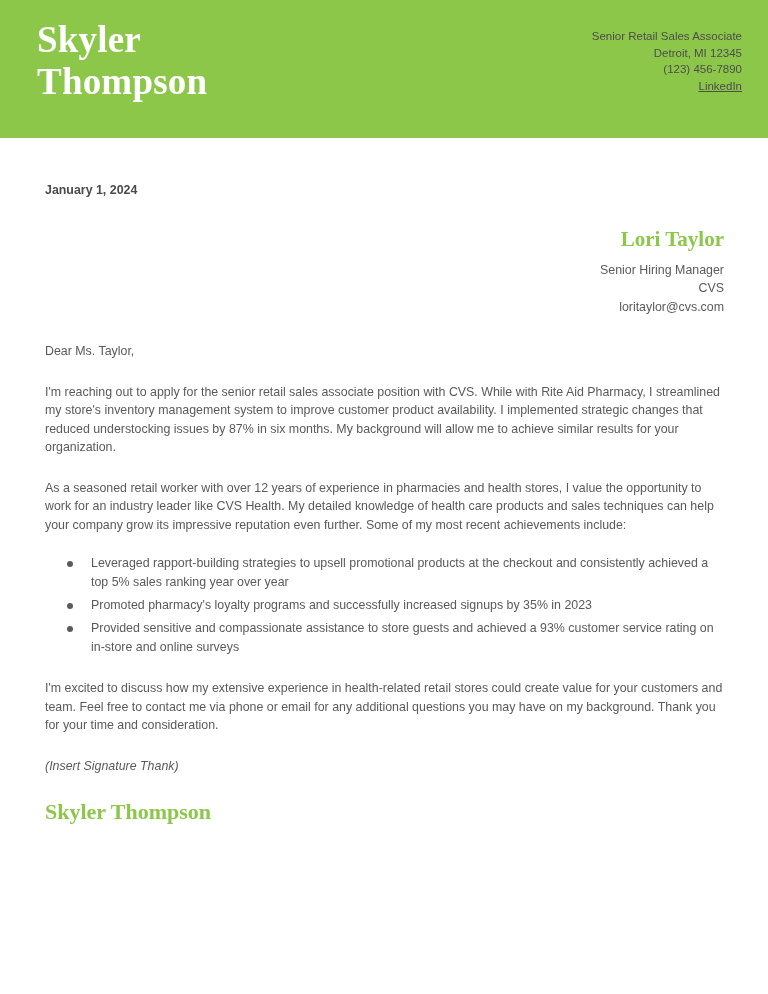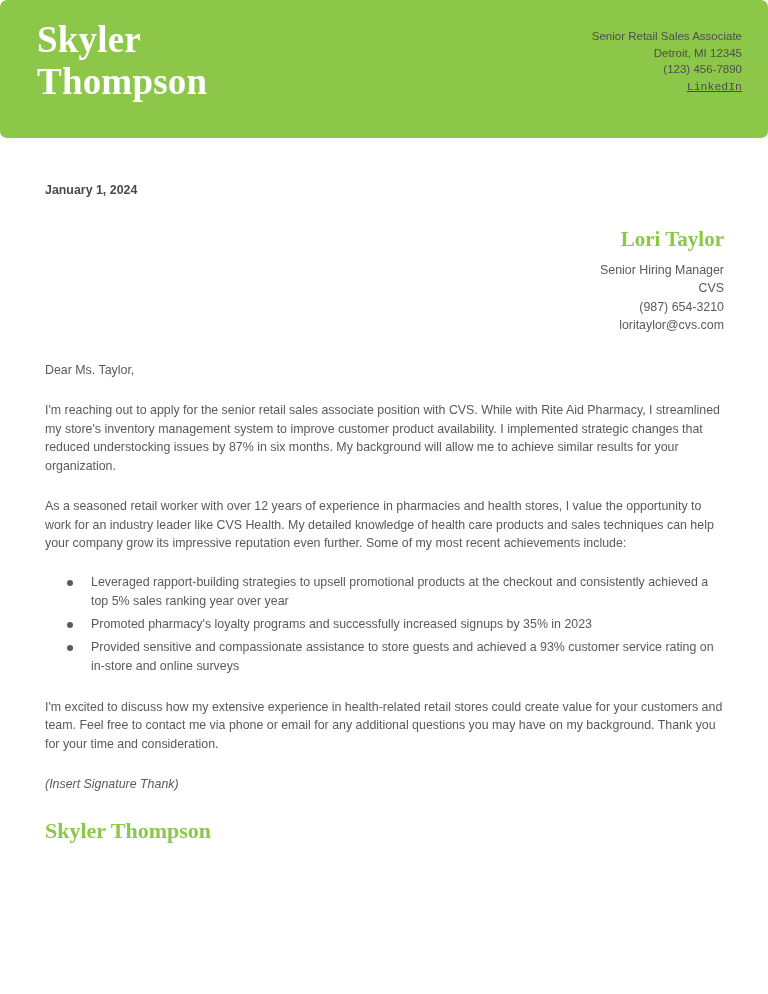--- a/index.html
+++ b/index.html
@@ -21,21 +21,20 @@
     overflow: hidden;
   }
 
   
   .header {
     position: relative;
     width: 768px;
     height: 138px;
     background: #8cc74a;
     box-sizing: border-box;
-    border-radius: 7px;
   }
   .header-name {
     position: absolute;
     left: 37px;
     top: 19px;
     width: 420px;
     color: #ffffff;
     font-family: "Liberation Serif", serif;
     font-weight: bold;
     font-size: 37px;
@@ -56,21 +55,20 @@
     line-height: 16.5px;
   }
   .contact-line {
     display: block;
     white-space: nowrap;
   }
   .contact-link {
     color: #4d4d4d;
     text-decoration: underline;
     cursor: pointer;
-    font-family: Liberation Mono, monospace;
   }
 
   
   .letter {
     position: relative;
     padding: 0 44px 0 45px;
     color: #5a5a5a;
     font-size: 12.4px;
     line-height: 18.5px;
   }
@@ -167,21 +165,20 @@
   </div>
 
   <div class="letter">
 
     <div class="date-line">January 1, 2024</div>
 
     <div class="recipient">
       <div class="recipient-name">Lori Taylor</div>
       <span class="recipient-line">Senior Hiring Manager</span>
       <span class="recipient-line">CVS</span>
-      <span class="recipient-line">(987) 654-3210</span>
       <span class="recipient-line">loritaylor@cvs.com</span>
     </div>
 
     <div class="salutation">Dear Ms. Taylor,</div>
 
     <p class="para">I'm reaching out to apply for the senior retail sales associate position with CVS. While with Rite Aid Pharmacy, I streamlined my store's inventory management system to improve customer product availability. I implemented strategic changes that reduced understocking issues by 87% in six months. My background will allow me to achieve similar results for your organization.</p>
 
     <p class="para">As a seasoned retail worker with over 12 years of experience in pharmacies and health stores, I value the opportunity to work for an industry leader like CVS Health. My detailed knowledge of health care products and sales techniques can help your company grow its impressive reputation even further. Some of my most recent achievements include:</p>
 
     <ul class="bullets">

